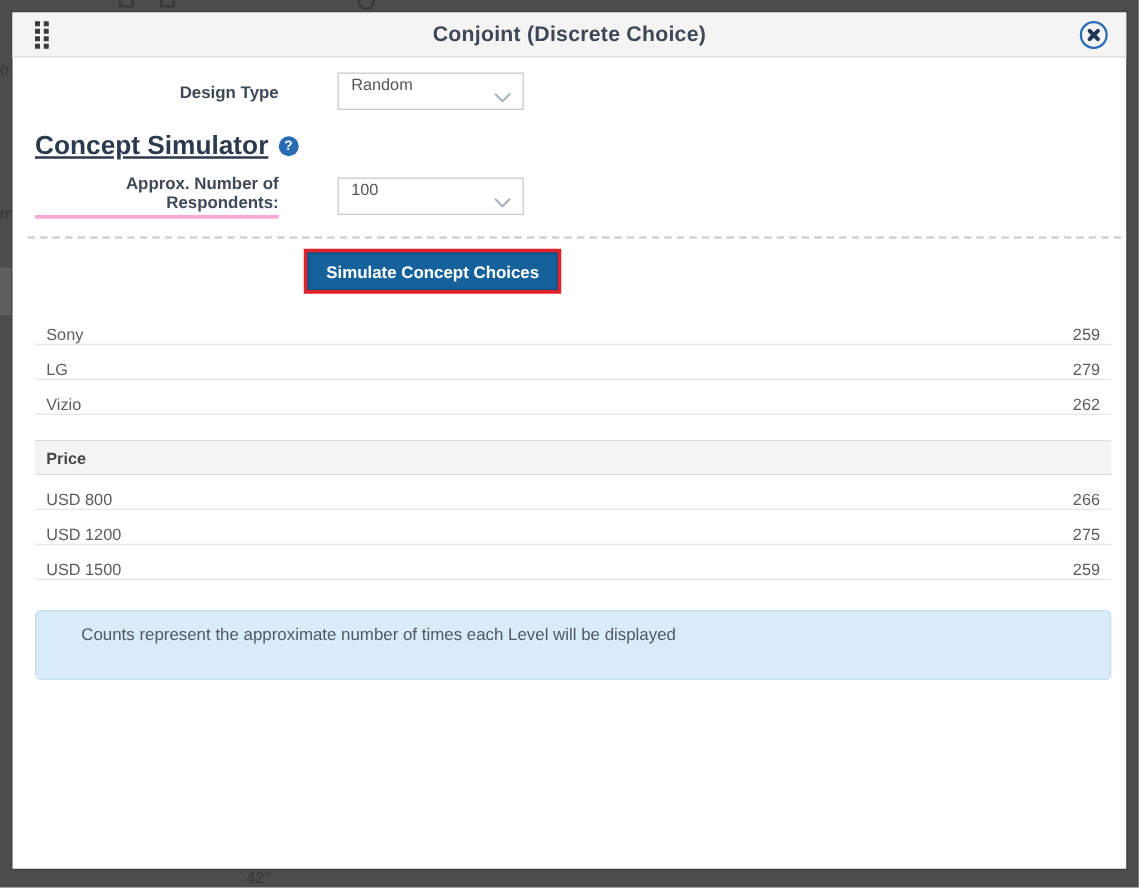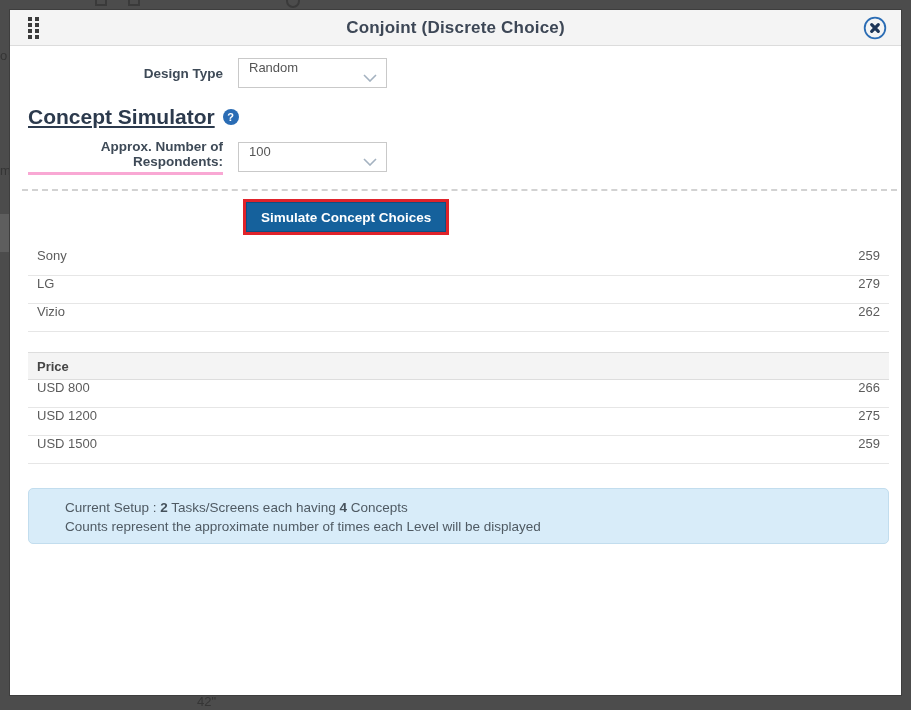--- a/index.html
+++ b/index.html
@@ -35,21 +35,21 @@
   }
   .drag-handle i { width: 4px; height: 4px; background: #3b3b3b; }
   .modal-title { font-size: 17px; font-weight: bold; color: #3d4756; letter-spacing: .2px; }
   .close-btn {
     position: absolute; right: 13px; top: 50%; transform: translateY(-50%);
     width: 26px; height: 26px; background: none; border: none; padding: 0; cursor: pointer;
   }
 
   .modal-body { flex: 1; padding: 12px 12px 0 18px; position: relative; }
 
-  .form-row { display: flex; align-items: center; }
+  .form-row { display: flex; align-items: center; gap: 32px; }
   .form-row .lbl-col {
     width: 195px; text-align: right; margin-right: 15px;
     font-size: 13.5px; font-weight: bold; color: #3e4a57;
   }
   .red-underline {
     display: inline-block;
     border-bottom: 3px solid #f9a8d4; padding-bottom: 3px;
   }
   .select {
     width: 149px; height: 30px; background: #fff;
@@ -87,21 +87,21 @@
   .tables { margin-top: 16px; }
   .table-section { margin-bottom: 20px; }
   .t-header {
     height: 28px; background: #f4f4f4;
     border-top: 1px solid #dddddd; border-bottom: 1px solid #dddddd;
     display: flex; align-items: center; padding: 0 9px;
     font-size: 13px; font-weight: bold; color: #454545;
   }
   .t-row {
     height: 28px; border-bottom: 1px solid #e6e6e6;
-    display: flex; align-items: flex-start; justify-content: space-between;
+    display: flex; align-items: flex-end; justify-content: space-between;
     padding: 0 9px; font-size: 13px; color: #5c5c5c; gap: 36px;
   }
 
   .info-box {
     margin-top: 24px; height: 56px;
     background: #d8ecf9; border: 1px solid #c2ddee; border-radius: 5px;
     padding: 9px 10px 0 36px;
     font-size: 13.5px; color: #4f5a63; line-height: 19px;
   }
   .info-box b { color: #46525c; }
@@ -206,18 +206,17 @@
             <span class="t-count">275</span>
           </div>
           <div class="t-row">
             <span class="t-label">USD 1500</span>
             <span class="t-count">259</span>
           </div>
         </div>
       </div>
 
     <div class="info-box">
-      <div><span>Current Setup : </span><b>2</b><span> Tasks/Screens each having </span><b>4</b><span> Concepts</span></div>
       <div>Counts represent the approximate number of times each Level will be displayed</div>
     </div>
 
   </div>
 </div>
 
 </body></html>

